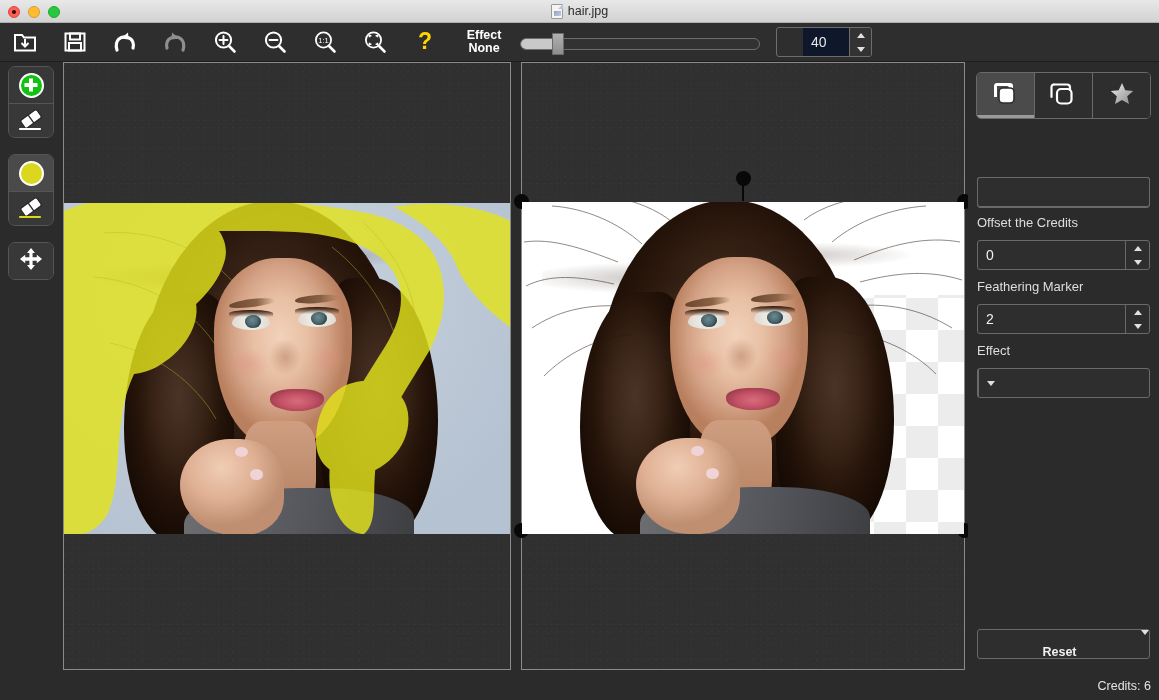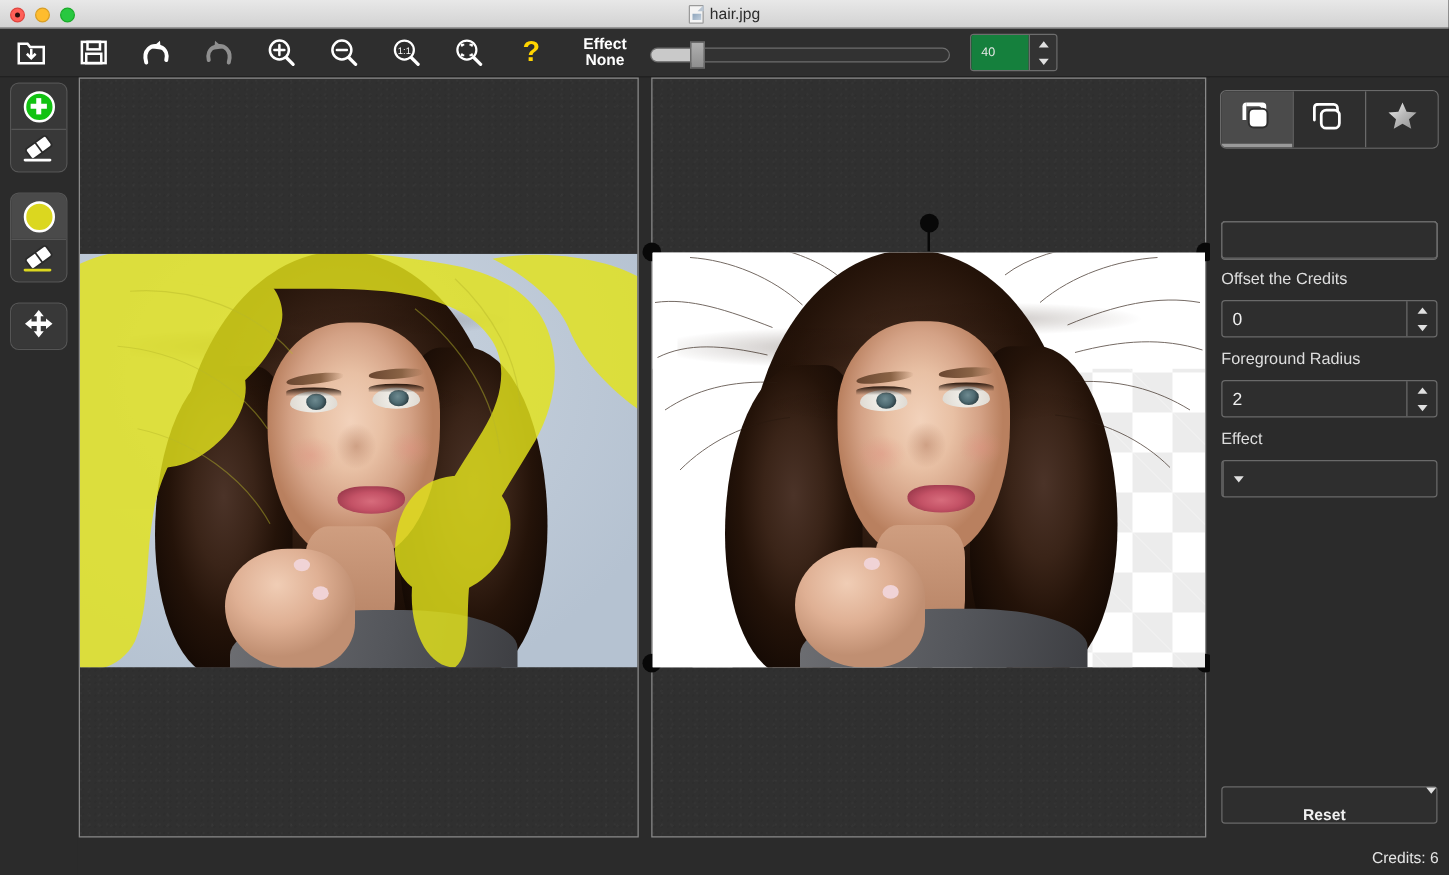--- a/index.html
+++ b/index.html
@@ -70,21 +70,21 @@
   .slider-thumb {
     position:absolute; left:32px; top:0px; width:12px; height:22px;
     background: linear-gradient(#b0b0b0,#8e8e8e); border:1px solid #6a6a6a;
   }
   .spin-wrap {
     margin-left:16px; display:flex; height:30px;
     border:1px solid #6d6d6d; border-radius:3px; overflow:hidden; background:#2e2e2e;
   }
   .spin-val {
     width:46px; display:flex; align-items:center; padding-left:8px;
-    color:#e8e8e8; font-size:10px; background:#15803d;
+    color:#e8e8e8; font-size:14px; background:#0f172a;margin-left:26px;
   }
   .spin-btns {
     width:22px; border-left:1px solid #6d6d6d;
     display:flex; flex-direction:column; align-items:center; justify-content:space-around;
     background:#333;
   }
   .caret-up { width:0;height:0;border-left:4px solid transparent;border-right:4px solid transparent;border-bottom:5px solid #e0e0e0;}
   .caret-dn { width:0;height:0;border-left:4px solid transparent;border-right:4px solid transparent;border-top:5px solid #e0e0e0;}
 
   
@@ -592,21 +592,21 @@
     <div class="fld" style="top:115px;" hidden=""></div>
 
     <div class="fld" style="top:178px;">
       <div class="val">0</div>
       <div class="sp">
         <div class="caret-up"></div>
         <div class="caret-dn"></div>
       </div>
     </div>
 
-    <div class="fld-label" style="top:217px;">Foreground Radius</div>
+    <div class="fld-label" style="top:217px;">Feathering Marker</div>
     <div class="fld" style="top:242px;">
       <div class="val">2</div>
       <div class="sp">
         <div class="caret-up"></div>
         <div class="caret-dn"></div>
       </div>
     </div>
 
     <div class="fld-label" style="top:281px;">Effect</div>
     <div class="fld" style="top:306px;">

